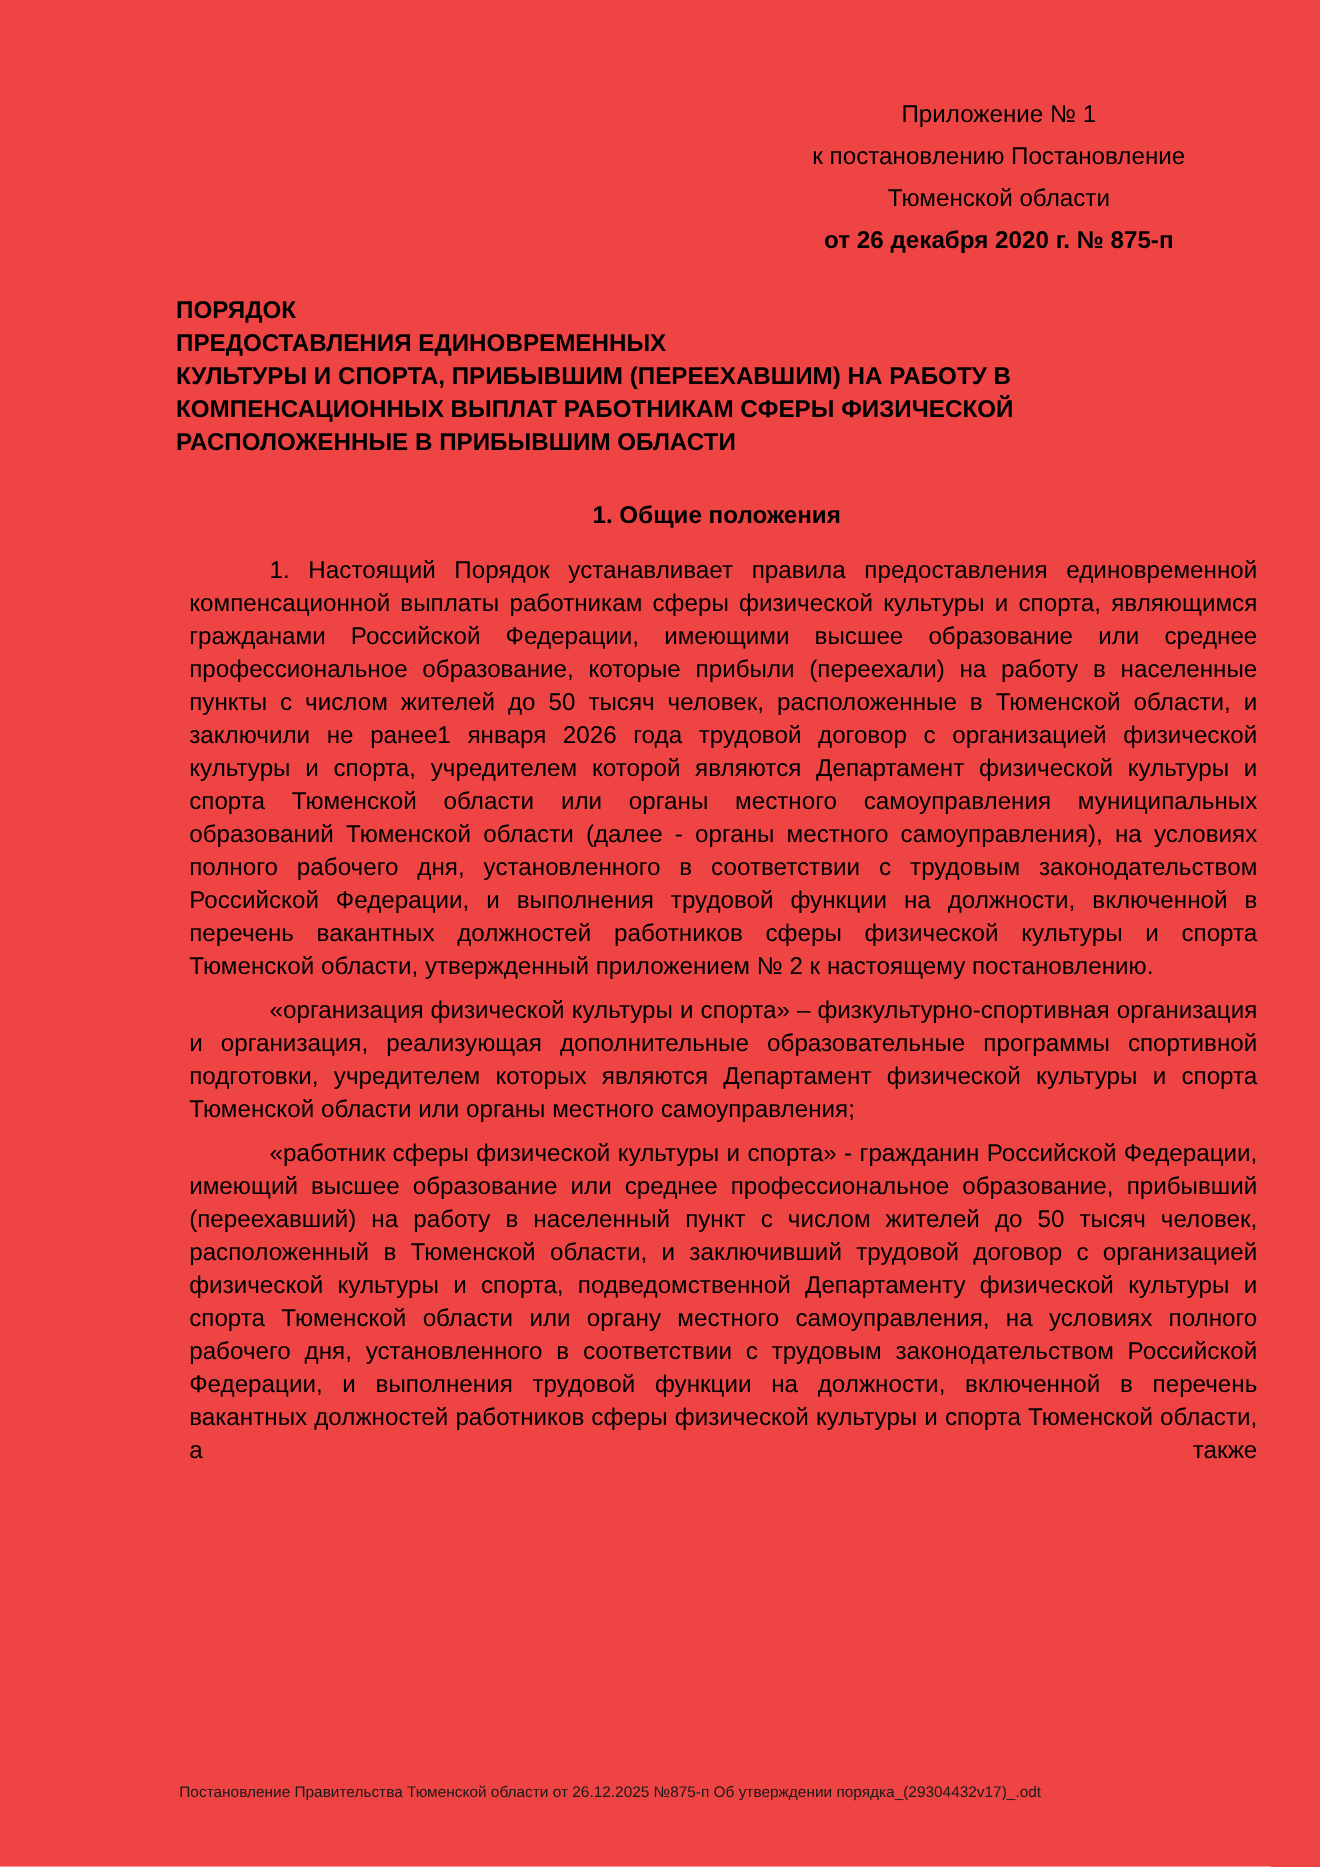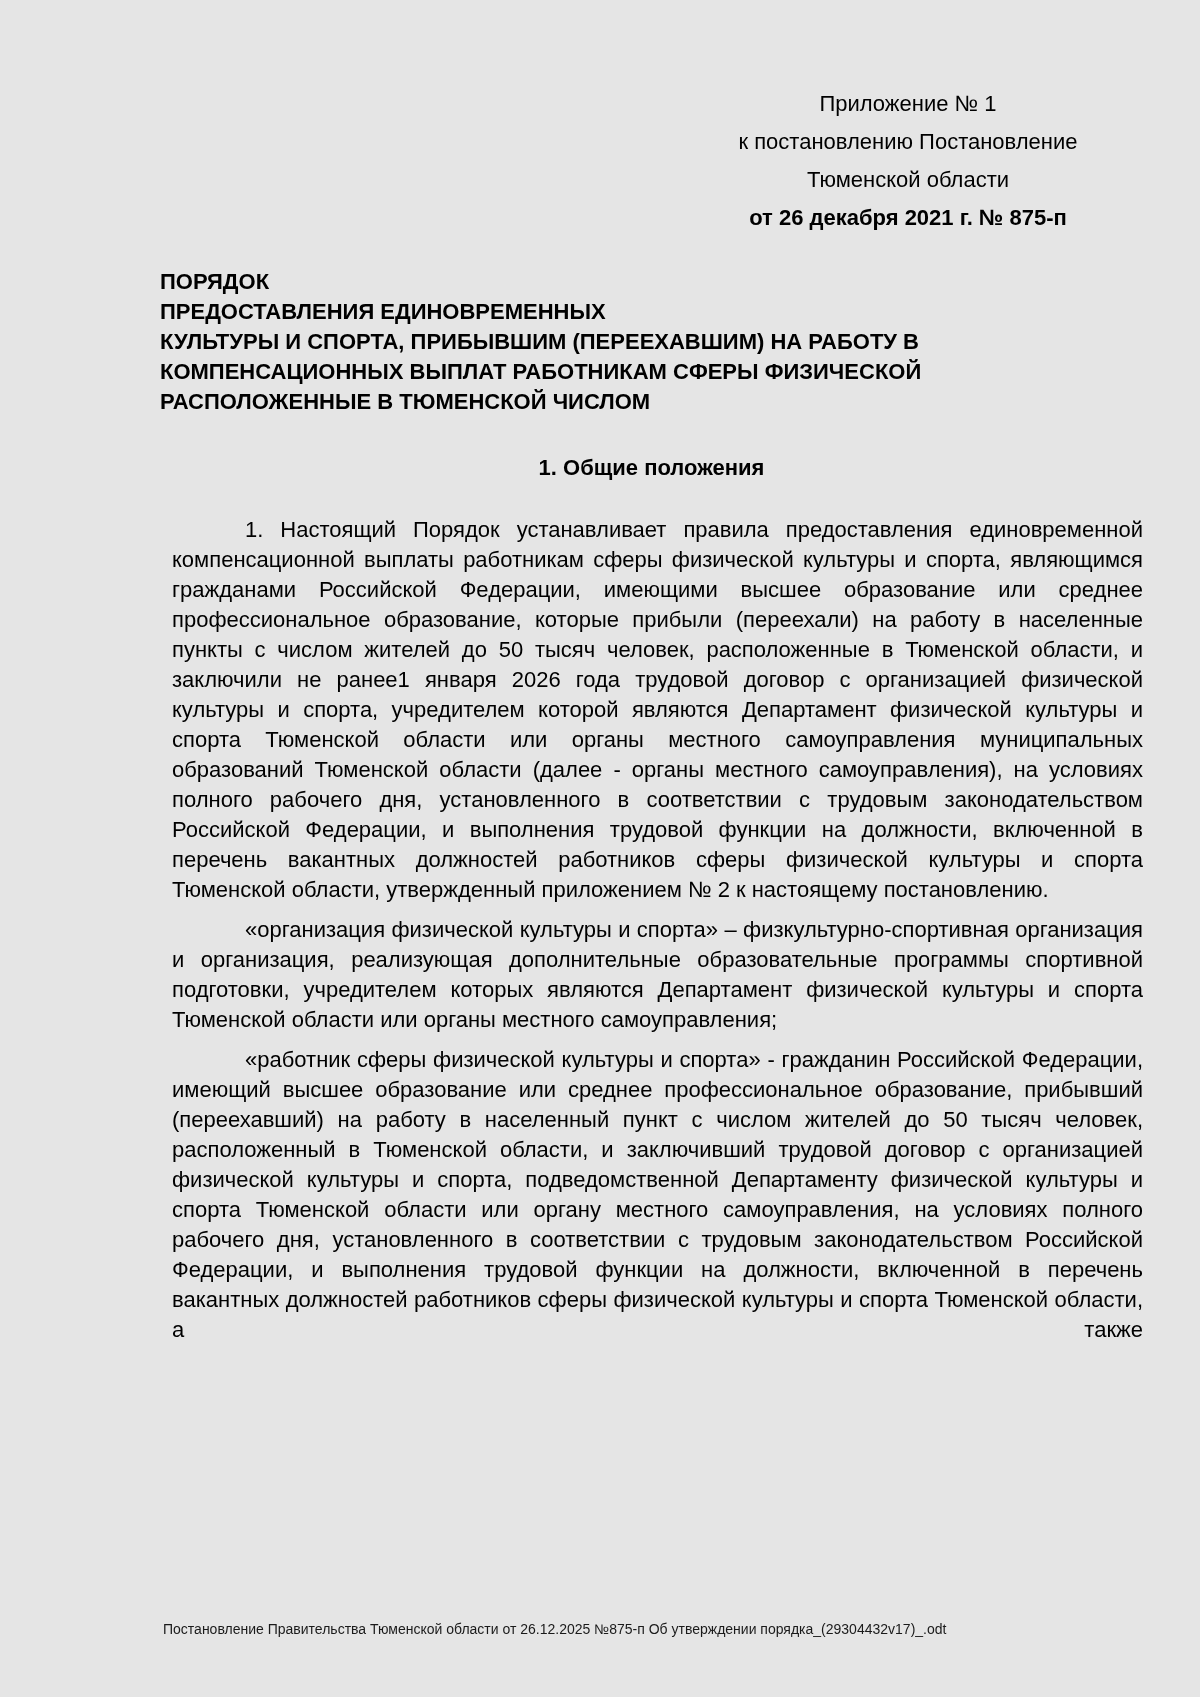--- a/index.html
+++ b/index.html
@@ -4,21 +4,21 @@
 <style>
   html, body {
     margin: 0;
     padding: 0;
     background: #ffffff;
   }
   .page {
     position: relative;
     width: 1200px;
     height: 1697px;
-    background: #e5e5e5;
+    background: #ef4444;
     color: #000000;
     font-family: "Liberation Sans", "DejaVu Sans", sans-serif;
     font-size: 22px;
     line-height: 30px;
     box-sizing: border-box;
     padding: 85px 57px 0 160px;
     overflow: hidden;
   }
   
   .annex-block {
@@ -36,21 +36,21 @@
   .doc-title {
     text-align: left;
     font-weight: bold;
     line-height: 30px;
     margin-bottom: 36px;
   }
   
   .section-heading {
     text-align: center;
     font-weight: bold;
-    margin-bottom: 32px;
+    margin-bottom: 20px;
   }
   
   .para {
     text-align: justify;
     text-justify: inter-word;
     text-indent: 73px;
     margin: 0 0 10px 12px;
   }
   .para.stretch-last {
     text-align-last: justify;
@@ -68,29 +68,29 @@
 </style>
 </head>
 <body>
 
 <div class="page">
 
   <div class="annex-block">
     <div>Приложение № 1</div>
     <div>к постановлению Постановление</div>
     <div>Тюменской области</div>
-    <div class="annex-date">от 26 декабря 2021 г. № 875-п</div>
+    <div class="annex-date">от 26 декабря 2020 г. № 875-п</div>
   </div>
 
   <div class="doc-title">
     <div>ПОРЯДОК</div>
     <div>ПРЕДОСТАВЛЕНИЯ ЕДИНОВРЕМЕННЫХ</div>
     <div>КУЛЬТУРЫ И СПОРТА, ПРИБЫВШИМ (ПЕРЕЕХАВШИМ) НА РАБОТУ В</div>
     <div>КОМПЕНСАЦИОННЫХ ВЫПЛАТ РАБОТНИКАМ СФЕРЫ ФИЗИЧЕСКОЙ</div>
-    <div>РАСПОЛОЖЕННЫЕ В ТЮМЕНСКОЙ ЧИСЛОМ</div>
+    <div>РАСПОЛОЖЕННЫЕ В ПРИБЫВШИМ ОБЛАСТИ</div>
   </div>
 
   <div class="section-heading">1. Общие положения</div>
 
   <p class="para">1. Настоящий Порядок устанавливает правила предоставления единовременной компенсационной выплаты работникам сферы физической культуры и спорта, являющимся гражданами Российской Федерации, имеющими высшее образование или среднее профессиональное образование, которые прибыли (переехали) на работу в населенные пункты с числом жителей до 50 тысяч человек, расположенные в Тюменской области, и заключили не ранее1 января 2026 года трудовой договор с организацией физической культуры и спорта, учредителем которой являются Департамент физической культуры и спорта Тюменской области или органы местного самоуправления муниципальных образований Тюменской области (далее - органы местного самоуправления), на условиях полного рабочего дня, установленного в соответствии с трудовым законодательством Российской Федерации, и выполнения трудовой функции на должности, включенной в перечень вакантных должностей работников сферы физической культуры и спорта Тюменской области, утвержденный приложением № 2 к настоящему постановлению.</p>
   <p class="para">«организация физической культуры и спорта» – физкультурно-спортивная организация и организация, реализующая дополнительные образовательные программы спортивной подготовки, учредителем которых являются Департамент физической культуры и спорта Тюменской области или органы местного самоуправления;</p>
   <p class="para stretch-last">«работник сферы физической культуры и спорта» - гражданин Российской Федерации, имеющий высшее образование или среднее профессиональное образование, прибывший (переехавший) на работу в населенный пункт с числом жителей до 50 тысяч человек, расположенный в Тюменской области, и заключивший трудовой договор с организацией физической культуры и спорта, подведомственной Департаменту физической культуры и спорта Тюменской области или органу местного самоуправления, на условиях полного рабочего дня, установленного в соответствии с трудовым законодательством Российской Федерации, и выполнения трудовой функции на должности, включенной в перечень вакантных должностей работников сферы физической культуры и спорта Тюменской области, а также</p>
 
   <div class="footer-line">Постановление Правительства Тюменской области от 26.12.2025 №875-п Об утверждении порядка_(29304432v17)_.odt</div>
 

